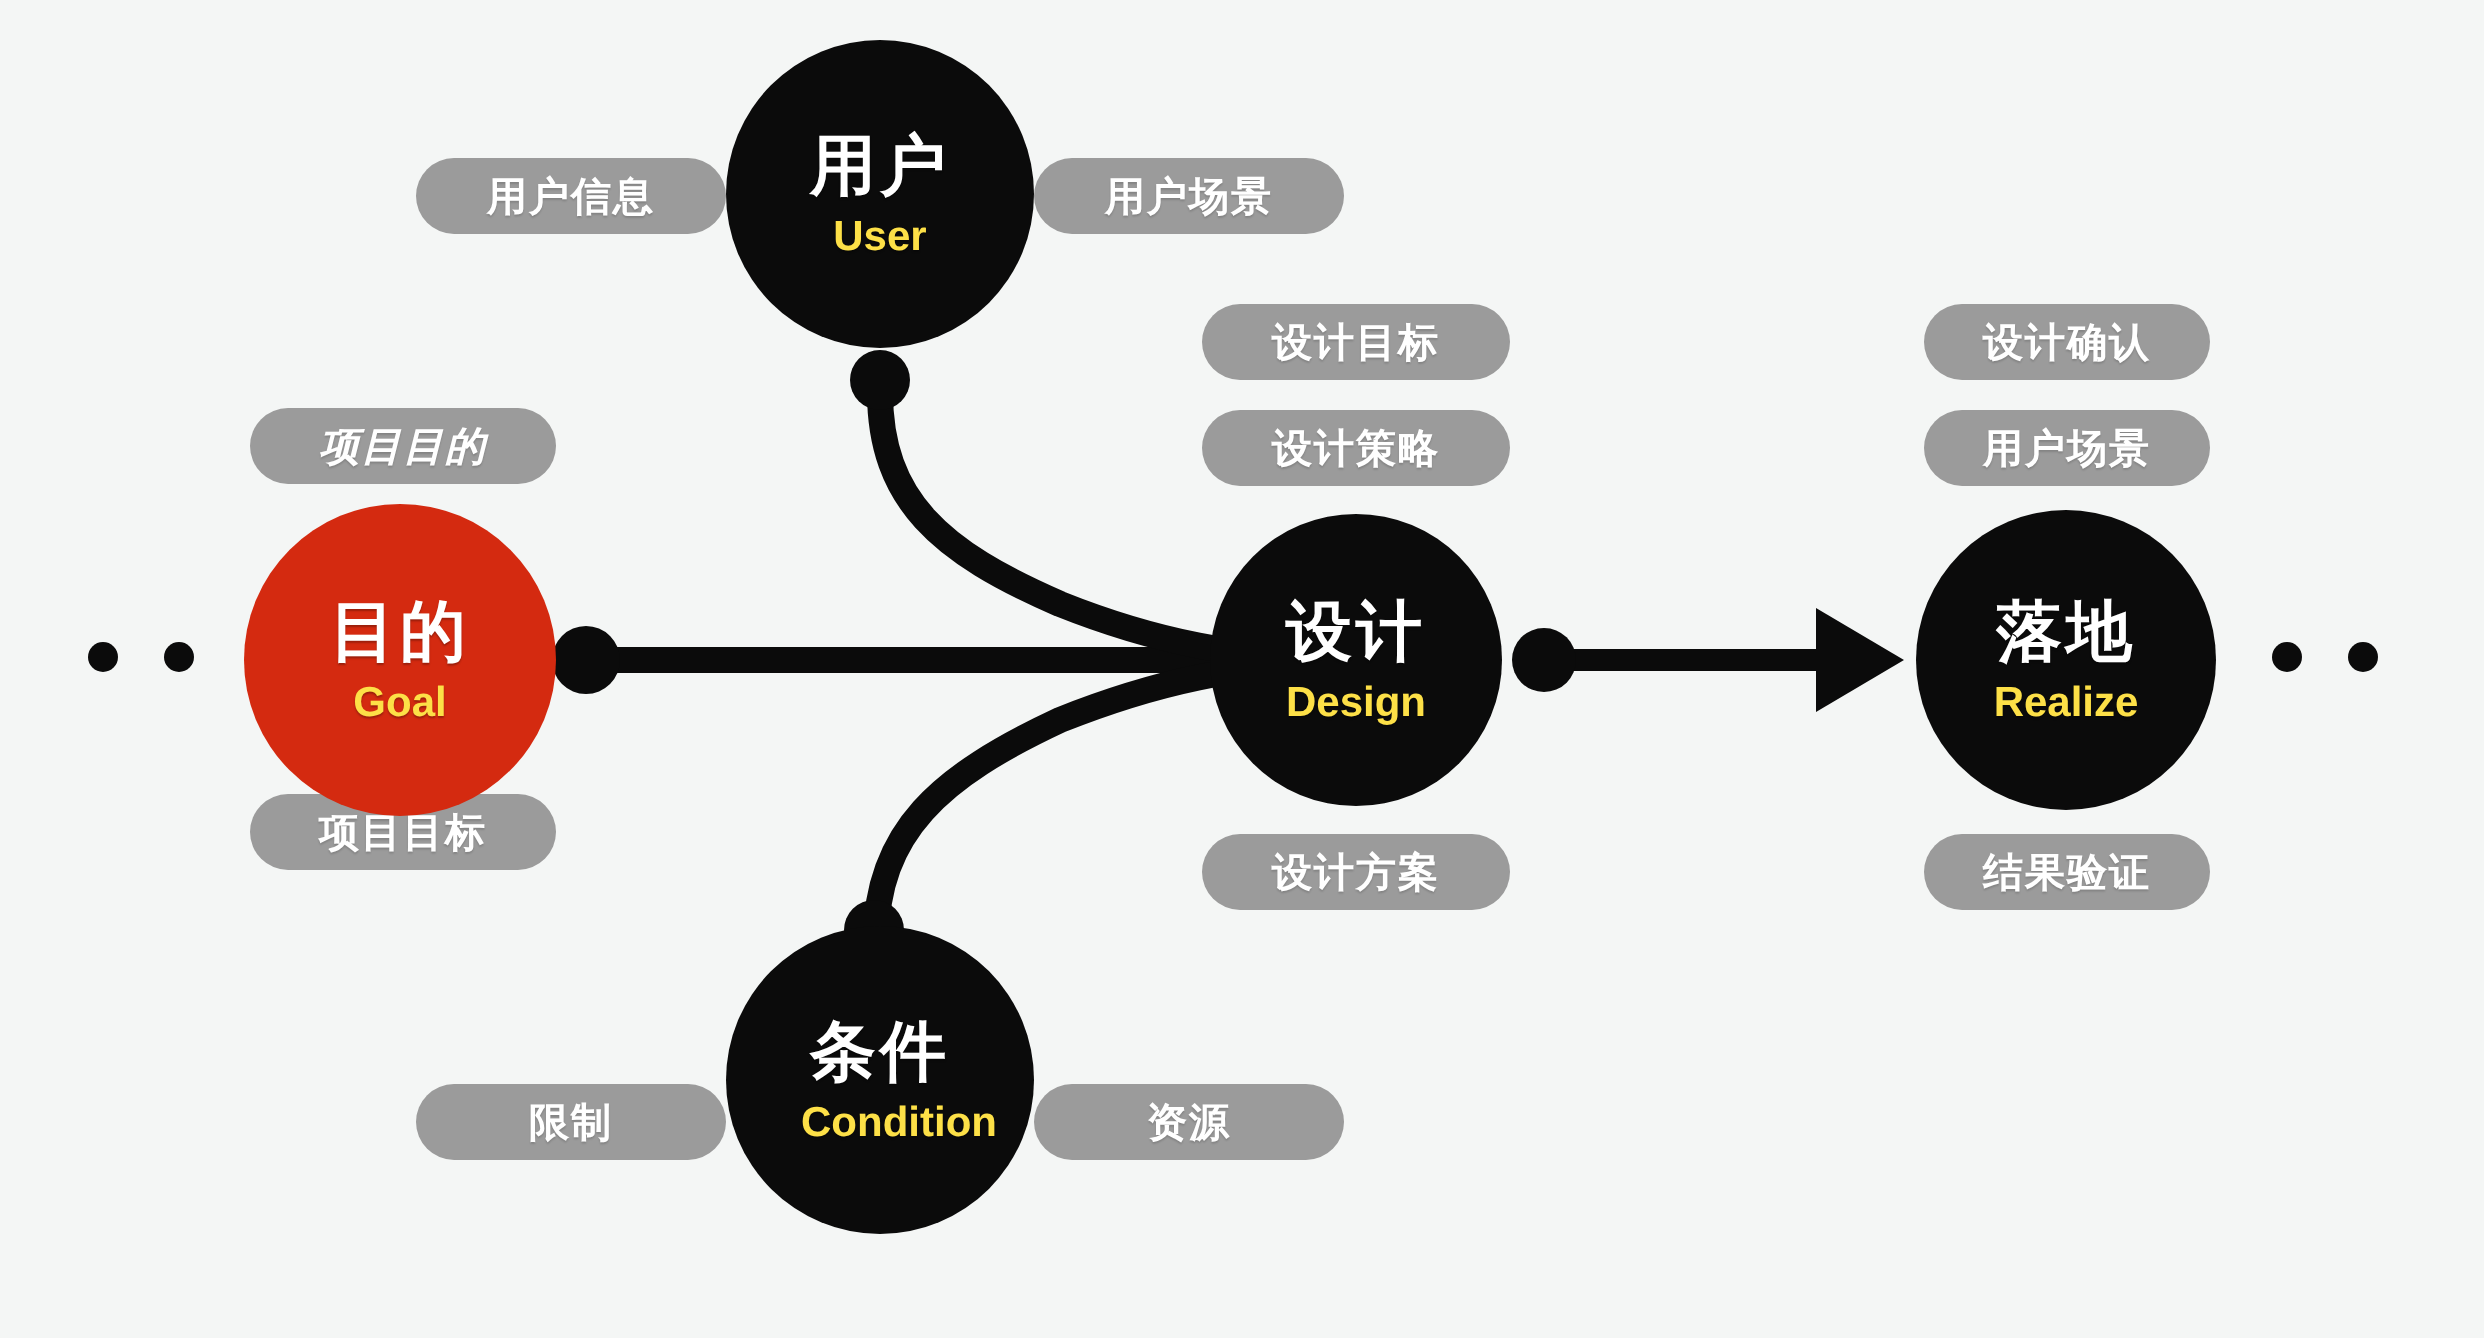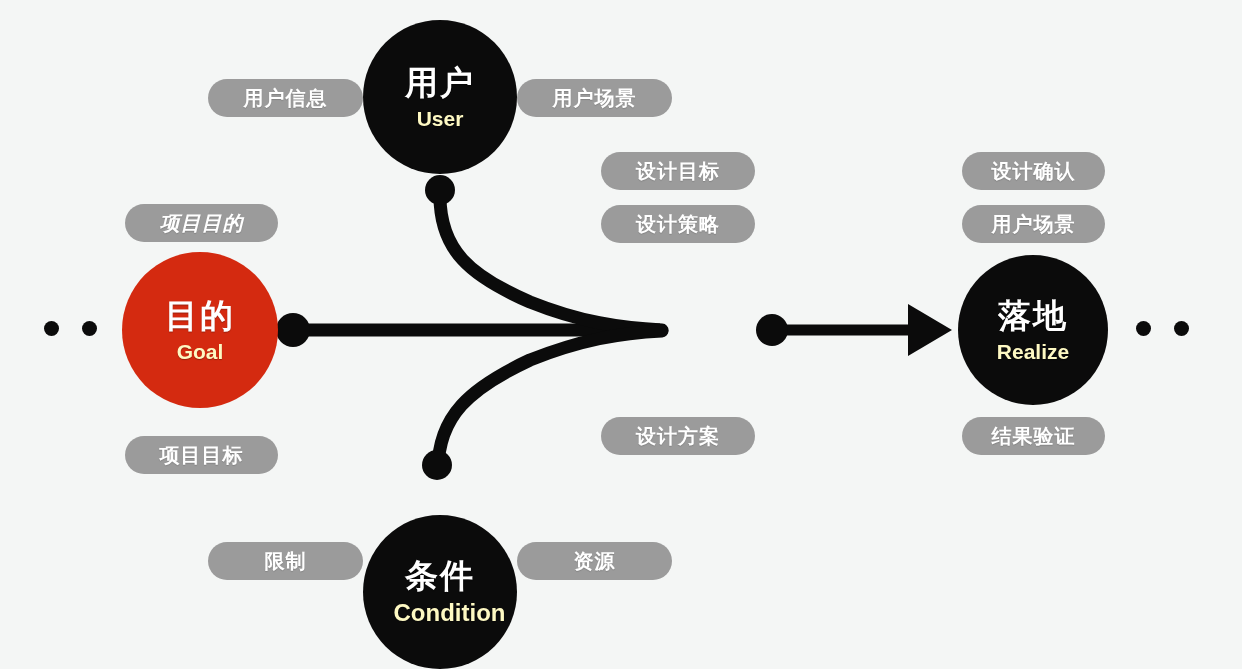--- a/index.html
+++ b/index.html
@@ -44,41 +44,41 @@
     background: #d42a10;
   }
   .node-cn {
     color: #ffffff;
     font-weight: 700;
     letter-spacing: 2px;
     line-height: 1;
     text-shadow: 0 1px 1px rgba(0,0,0,.28);
   }
   .node-en {
-    color: #fef9c3;
+    color: #fde047;
     font-weight: 700;
     line-height: 1;
     text-shadow: 0 1px 1px rgba(0,0,0,.28);
   }
 
   
   #node-goal      { left: 122px; top: 252px; width: 156px; height: 156px; }
   #node-user      { left: 363px; top:  20px; width: 154px; height: 154px; }
   #node-design    { left: 605px; top: 257px; width: 146px; height: 146px; }
-  #node-condition { left: 363px; top: 515px; width: 154px; height: 154px; }
+  #node-condition { left: 363px; top: 463px; width: 154px; height: 154px; }
   #node-realize   { left: 958px; top: 255px; width: 150px; height: 150px; }
 
   #node-goal .node-cn      { font-size: 33px; margin-bottom: 9px; }
   #node-goal .node-en      { font-size: 21px; }
   #node-user .node-cn      { font-size: 33px; margin-bottom: 9px; }
   #node-user .node-en      { font-size: 21px; }
   #node-design .node-cn    { font-size: 33px; margin-bottom: 9px; }
   #node-design .node-en    { font-size: 21px; }
   #node-condition .node-cn { font-size: 33px; margin-bottom: 9px; }
-  #node-condition .node-en { font-size: 24px; margin-left: 19px; }
+  #node-condition .node-en { font-size: 21px; margin-left: 19px; }
   #node-realize .node-cn   { font-size: 33px; margin-bottom: 9px; }
   #node-realize .node-en   { font-size: 21px; }
 
   
   .pill {
     position: absolute;
     height: 38px;
     border-radius: 19px;
     background: #9b9b9b;
     color: #ffffff;
@@ -88,21 +88,21 @@
     display: flex;
     align-items: center;
     justify-content: center;
     box-sizing: border-box;
     padding: 0 18px;
     z-index: 2;
     text-shadow: 0 1px 1px rgba(0,0,0,.15);
   }
   
   #pill-goal-top    { left: 125px; top: 204px; width: 153px; font-style: italic; }
-  #pill-goal-bottom { left: 125px; top: 436px; width: 153px; }
+  #pill-goal-bottom { left: 125px; top: 397px; width: 153px; }
   
   #pill-user-left   { left: 208px; top:  79px; width: 155px; }
   #pill-user-right  { left: 517px; top:  79px; width: 155px; }
   
   #pill-design-1    { left: 601px; top: 152px; width: 154px; }
   #pill-design-2    { left: 601px; top: 205px; width: 154px; }
   #pill-design-3    { left: 601px; top: 417px; width: 154px; }
   
   #pill-realize-1   { left: 962px; top: 152px; width: 143px; }
   #pill-realize-2   { left: 962px; top: 205px; width: 143px; }
@@ -169,20 +169,24 @@
   <div class="node accent" id="node-goal">
     <span class="node-cn">目的</span>
     <span class="node-en">Goal</span>
   </div>
 
   <div class="node dark" id="node-user">
     <span class="node-cn">用户</span>
     <span class="node-en">User</span>
   </div>
 
+  <div class="node dark" id="node-design">
+    <span class="node-cn">设计</span>
+    <span class="node-en">Design</span>
+  </div>
 
   <div class="node dark" id="node-condition">
     <span class="node-cn">条件</span>
     <span class="node-en">Condition</span>
   </div>
 
   <div class="node dark" id="node-realize">
     <span class="node-cn">落地</span>
     <span class="node-en">Realize</span>
   </div>

